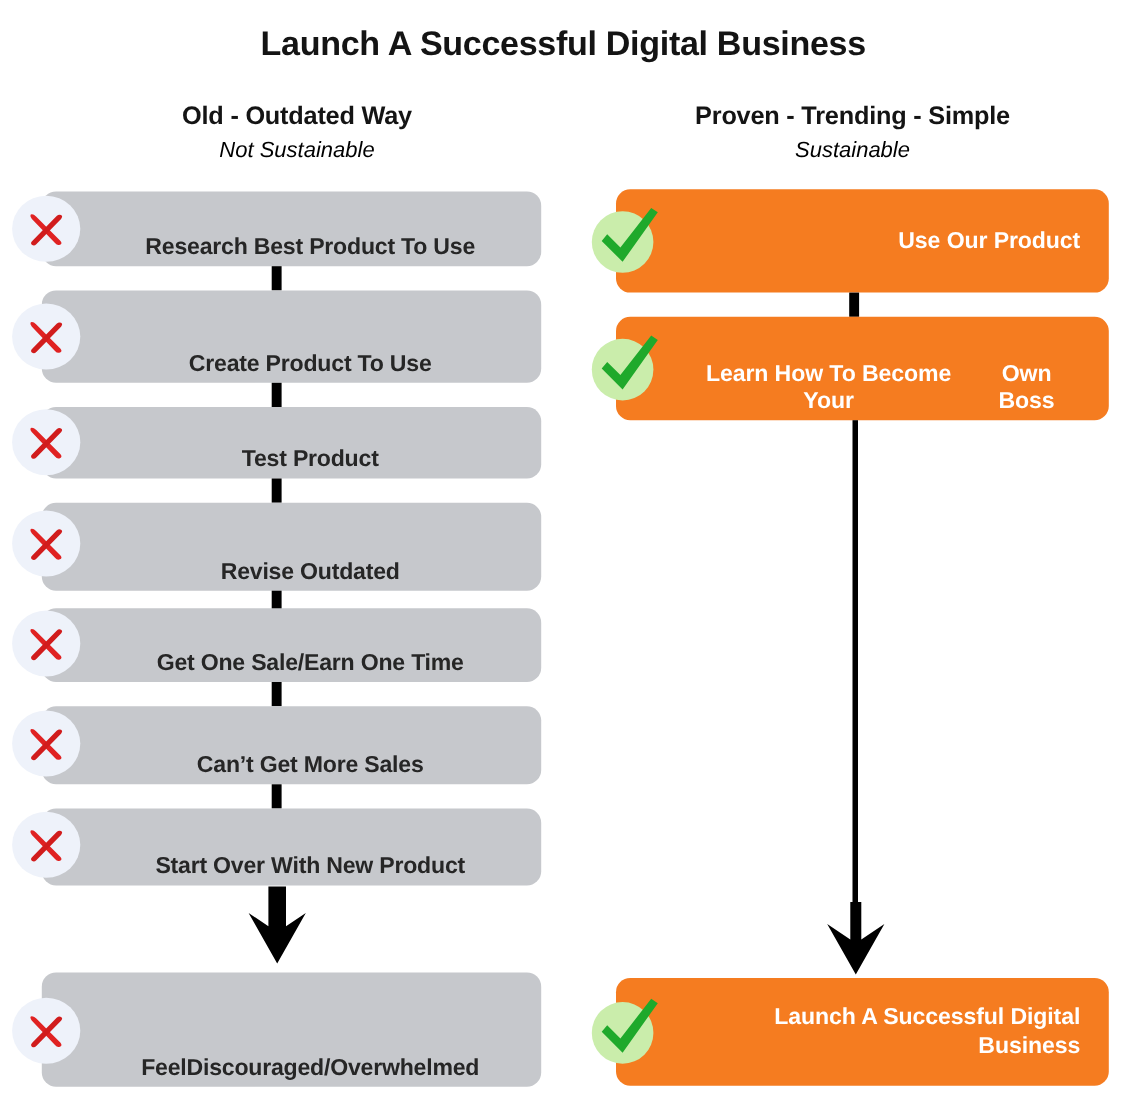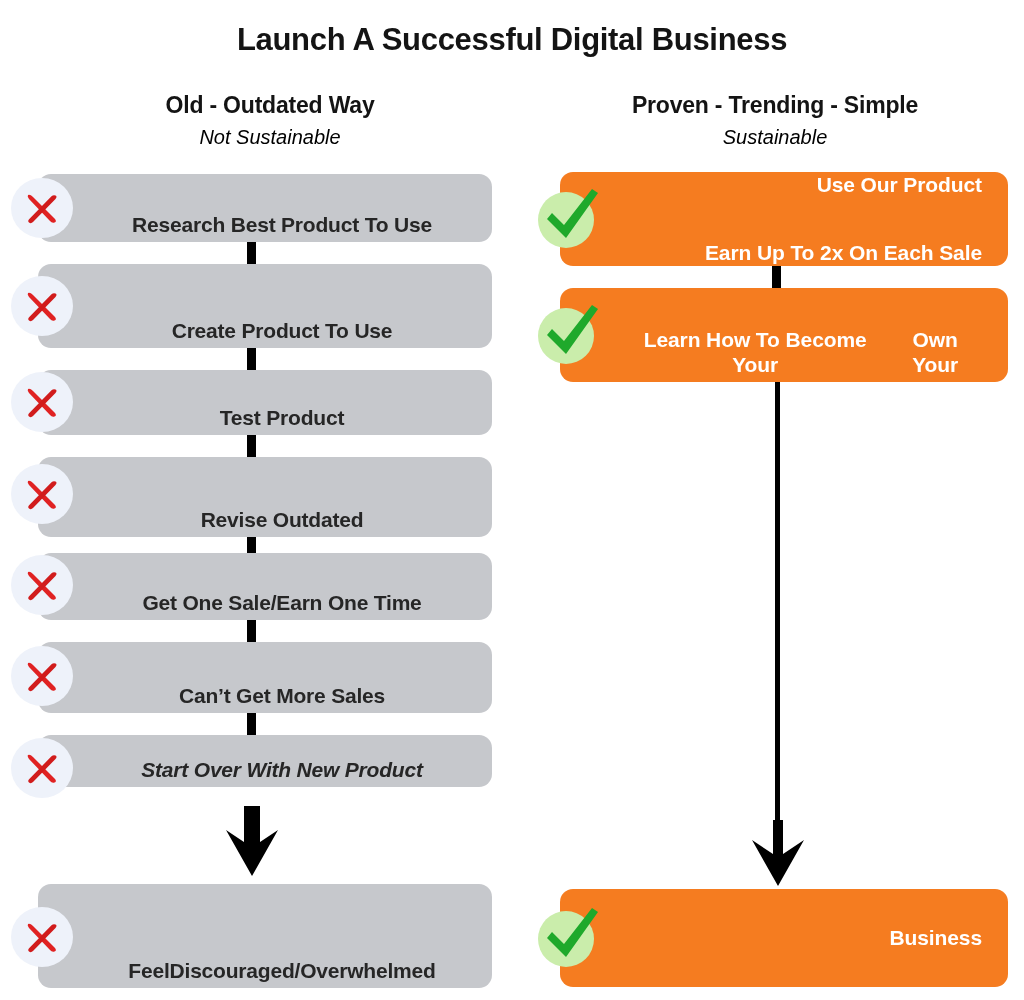--- a/index.html
+++ b/index.html
@@ -194,21 +194,21 @@
         <svg viewBox="0 0 64 64">
           <ellipse cx="32" cy="32" rx="31" ry="30" fill="#eef2fa"></ellipse>
           <path d="M18 19 Q20 18 23 21 L45 43 Q47 45.5 44.5 46.5 Q42 47.5 40 45 L19 23 Q17 20.5 18 19 Z" fill="#e02222"></path>
           <path d="M45.5 19.5 Q47.5 20.5 45.5 23 L23 46 Q21 48 19 46.5 Q17.3 45 19.3 43 L41.5 20.3 Q43.5 18.5 45.5 19.5 Z" fill="#d11c1c"></path>
         </svg>
       </div>
     </div>
     <div class="dash gray-col" style="top:713px;height:22px;"></div>
 
     <div class="step">
-      <div class="box gray" style="top:735px;height:52px;font-style:italic;">
+      <div class="box gray" style="top:735px;height:70px;">
         <span>Start Over With New Product</span>
       </div>
       <div class="marker x-mark" style="top:736px;">
         <svg viewBox="0 0 64 64">
           <ellipse cx="32" cy="32" rx="31" ry="30" fill="#eef2fa"></ellipse>
           <path d="M18 19 Q20 18 23 21 L45 43 Q47 45.5 44.5 46.5 Q42 47.5 40 45 L19 23 Q17 20.5 18 19 Z" fill="#e02222"></path>
           <path d="M45.5 19.5 Q47.5 20.5 45.5 23 L23 46 Q21 48 19 46.5 Q17.3 45 19.3 43 L41.5 20.3 Q43.5 18.5 45.5 19.5 Z" fill="#d11c1c"></path>
         </svg>
       </div>
     </div>
@@ -232,54 +232,54 @@
         </svg>
       </div>
     </div>
   </div>
 
   <div class="column" id="col-right">
 
     <div class="step">
       <div class="box orange" style="top:172px;height:94px;flex-direction:column;gap:42px;">
         <span>Use Our Product</span>
-        <span>Earn Up To 2x On Each Sale</span>
       </div>
       <div class="marker check" style="top:186px;">
         <svg viewBox="0 0 64 64">
           <circle cx="30" cy="34" r="28" fill="#caedab"></circle>
           <path d="M11 33 L16 27 L28 39 L56 3 L62 7 L30 52 Z" fill="#1fa92b"></path>
         </svg>
       </div>
     </div>
     <div class="dash orange-col" style="top:266px;height:22px;"></div>
 
     <div class="step">
       <div class="box orange" style="top:288px;height:94px;">
         <span>Learn How To Become Your</span>
-        <span>Own Your</span>
+        <span>Own Boss</span>
       </div>
       <div class="marker check" style="top:302px;">
         <svg viewBox="0 0 64 64">
           <circle cx="30" cy="34" r="28" fill="#caedab"></circle>
           <path d="M11 33 L16 27 L28 39 L56 3 L62 7 L30 52 Z" fill="#1fa92b"></path>
         </svg>
       </div>
     </div>
 
     <div class="longline" style="top:382px;height:448px;"></div>
 
     <div class="arrow arrow-right" style="top:820px;">
       <svg width="76" height="68" viewBox="0 0 76 68">
         <path d="M33 0 L43 0 L43 34 L64 20 L38 66 L12 20 L33 34 Z" fill="#000000"></path>
       </svg>
     </div>
 
     <div class="step">
       <div class="box orange" style="top:889px;height:98px;flex-direction:column;">
+        <span>Launch A Successful Digital</span>
         <span>Business</span>
       </div>
       <div class="marker check" style="top:905px;">
         <svg viewBox="0 0 64 64">
           <circle cx="30" cy="34" r="28" fill="#caedab"></circle>
           <path d="M11 33 L16 27 L28 39 L56 3 L62 7 L30 52 Z" fill="#1fa92b"></path>
         </svg>
       </div>
     </div>
   </div>

